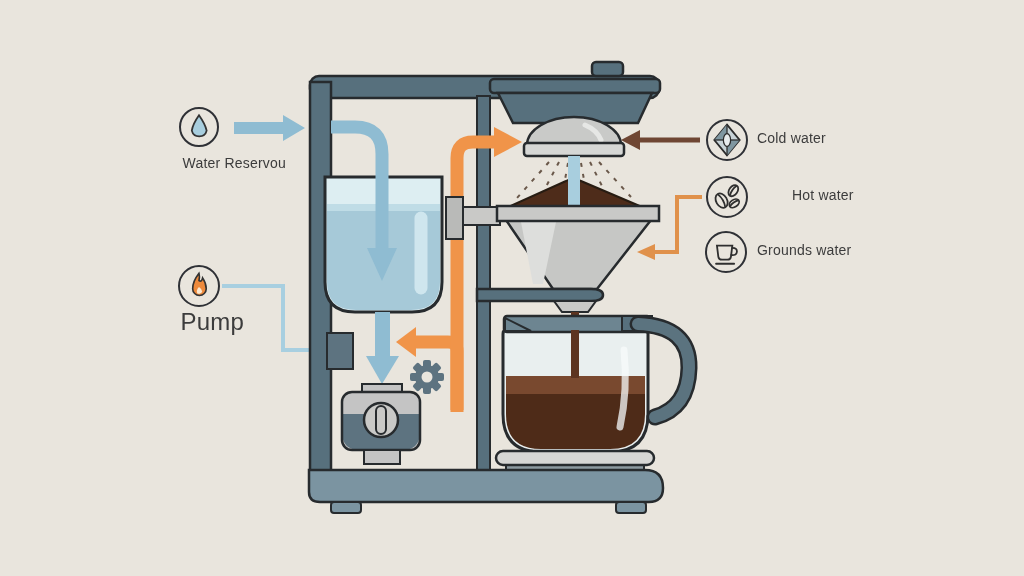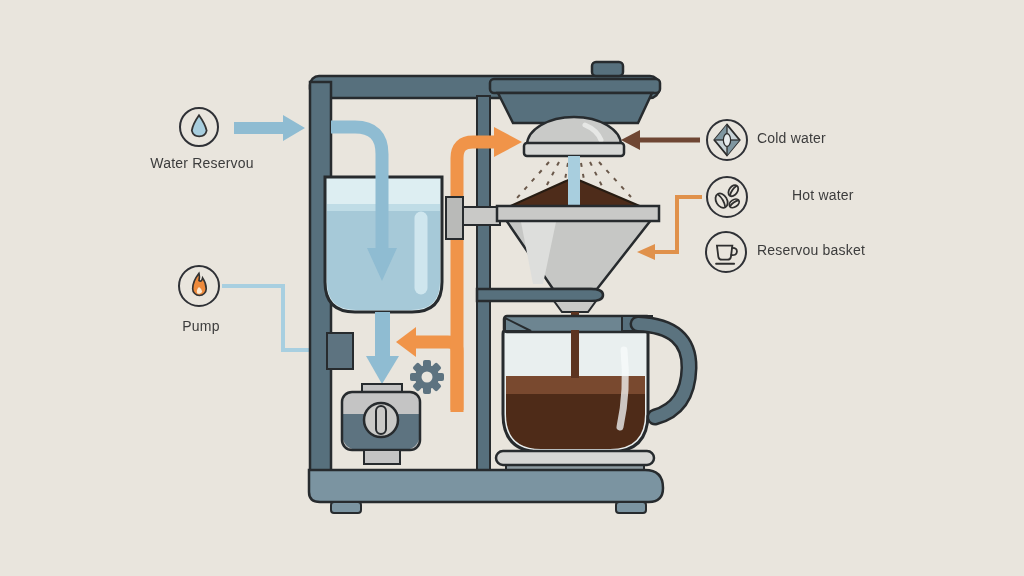--- a/index.html
+++ b/index.html
@@ -12,21 +12,21 @@
   .abs{position:absolute;}
   .icon-circle{
     position:absolute;border:2.5px solid #2f3136;border-radius:50%;
     box-sizing:border-box;background:transparent;
     display:flex;align-items:center;justify-content:center;
   }
   .lbl{
     position:absolute;font-size:14px;letter-spacing:.2px;
     color:#3c3c3c;white-space:nowrap;
   }
-  .lbl-center{text-align:center;}
+  .lbl-center{text-align:right;}
   svg{display:block;}
 </style>
 </head>
 <body>
 
 <svg class="abs" style="left:0;top:0" width="1024" height="576" viewBox="0 0 1024 576">
 
   <path d="M222,286 H283 V350 H329" fill="none" stroke="#a8cfe0" stroke-width="4"></path>
 
   <g stroke="#272b2e">
@@ -165,21 +165,21 @@
   </svg>
 </div>
 <div class="lbl lbl-center" style="left:118px;top:155px;width:168px">Water Reservou</div>
 
 <div class="icon-circle" style="left:178px;top:265px;width:42px;height:42px">
   <svg width="38" height="38" viewBox="0 0 42 42">
     <path d="M21,7 Q14,16 14,24 A7.5,7.5 0 0 0 29,24 Q29,18 25,12 Q24,17 21,15 Q22,11 21,7 Z" fill="#ee8a3c" stroke="#333" stroke-width="1.8"></path>
     <path d="M21,22 Q17.5,25.5 19,29 A3.6,3.6 0 0 0 24.5,27 Q24.5,24.5 21,22 Z" fill="#fbe9d2"></path>
   </svg>
 </div>
-<div class="lbl lbl-center" style="left:158px;top:318px;width:86px;font-size:14px">Pump</div>
+<div class="lbl lbl-center" style="left:158px;top:308px;width:86px;font-size:24px">Pump</div>
 
 <div class="icon-circle" style="left:706px;top:119px;width:42px;height:42px">
   <svg width="40" height="40" viewBox="0 0 42 42">
     <polygon points="21,4 35,21 21,38 7,21" fill="#c7d2d6" stroke="#2b2b2b" stroke-width="2"></polygon>
     <polygon points="7,21 21,4 21,21" fill="#7f97a1"></polygon>
     <polygon points="35,21 21,38 21,21" fill="#7f97a1"></polygon>
     <line x1="7" y1="21" x2="35" y2="21" stroke="#2b2b2b" stroke-width="1.4"></line>
     <line x1="21" y1="4" x2="21" y2="38" stroke="#2b2b2b" stroke-width="1.4"></line>
     <ellipse cx="21" cy="21" rx="4" ry="7" fill="#e8eced" stroke="#2b2b2b" stroke-width="1.4"></ellipse>
   </svg>
@@ -204,13 +204,13 @@
 </div>
 <div class="lbl" style="left:792px;top:187px">Hot water</div>
 
 <div class="icon-circle" style="left:705px;top:231px;width:42px;height:42px">
   <svg width="40" height="40" viewBox="0 0 42 42" fill="none" stroke="#2f2f2f" stroke-width="2" stroke-linecap="round">
     <path d="M11,14 H28 L26.5,26 Q26,29.5 22.5,29.5 H16.5 Q13,29.5 12.5,26 Z"></path>
     <path d="M28,16.5 Q33.5,16.5 33,21 Q32.5,25 26.8,24.3"></path>
     <line x1="10" y1="34" x2="30" y2="34"></line>
   </svg>
 </div>
-<div class="lbl" style="left:757px;top:242px">Reservou basket</div>
+<div class="lbl" style="left:757px;top:242px">Grounds water</div>
 
 </body></html>

